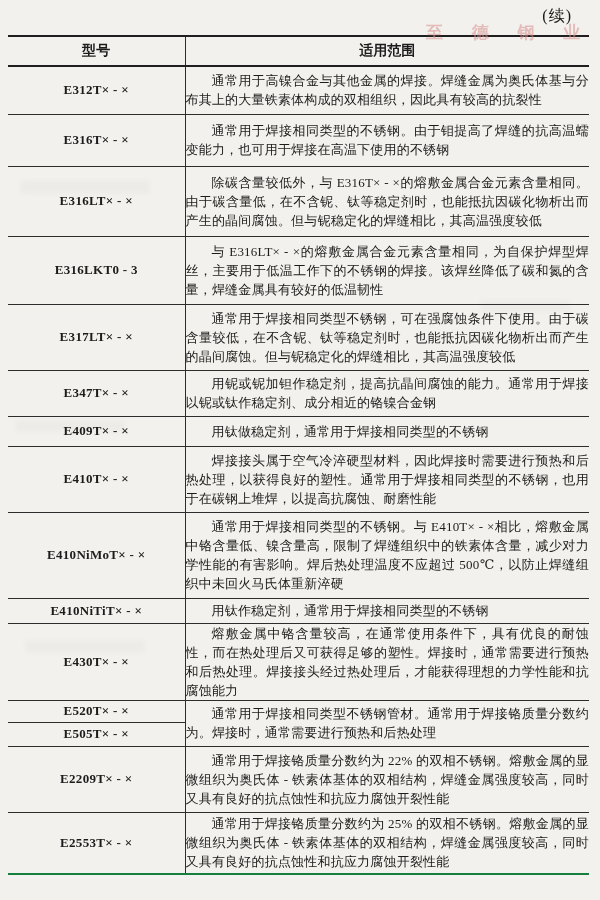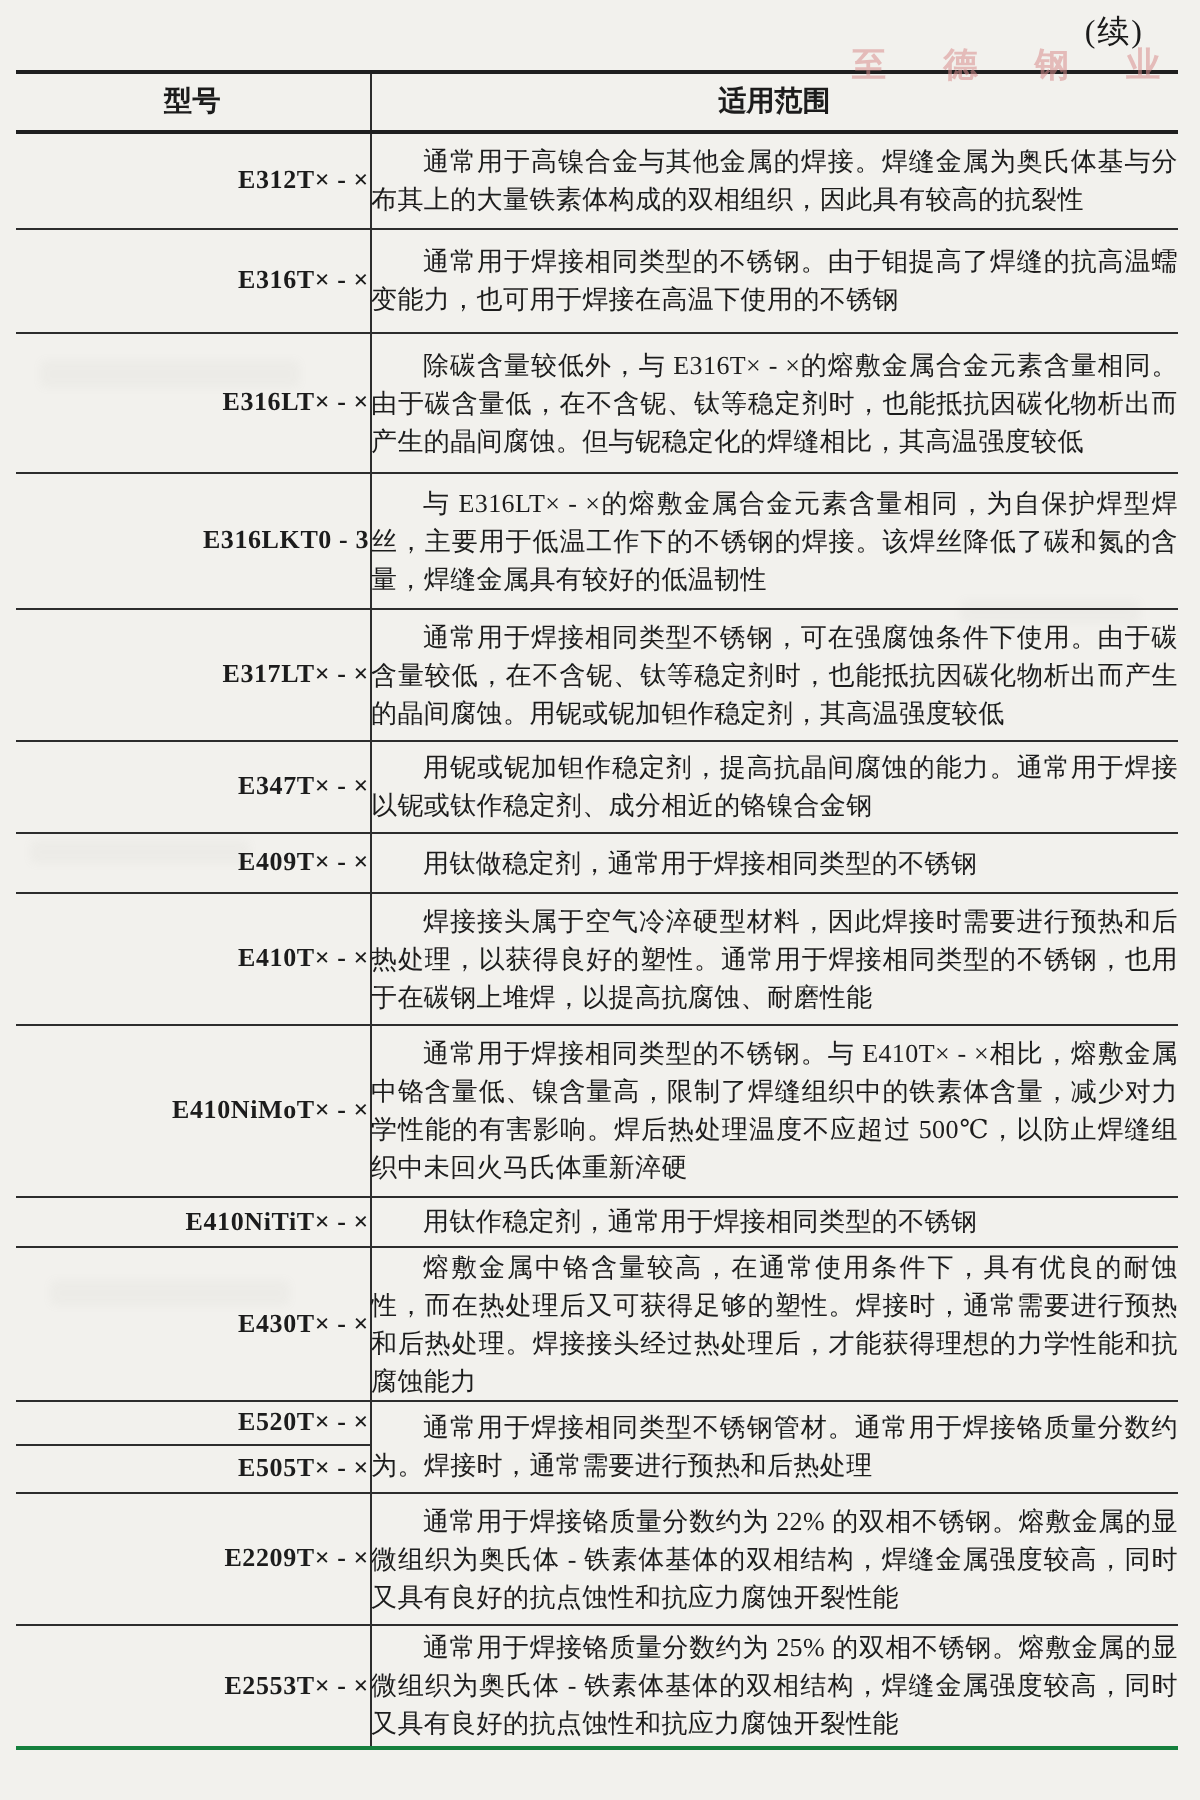--- a/index.html
+++ b/index.html
@@ -67,21 +67,21 @@
     padding: 0;
   }
   table.spec thead th {
     height: 28px;
     font-size: 14px;
     font-weight: bold;
     text-align: center;
     border-bottom: 2px solid #1f1f1f;
   }
   td.model, th.model {
-    text-align: right;
+    text-align: center;
     border-right: 1px solid #2d2d2d;
     font-size: 13px;
     font-weight: bold;
     letter-spacing: 0.3px;
   }
   td.desc {
     padding: 2px 8px 2px 7px;
   }
   td.desc p {
     margin: 0;
@@ -155,21 +155,21 @@
         </tr>
         <tr>
           <td class="model">E316LKT0 - 3</td>
           <td class="desc">
             <p>与 E316LT× - ×的熔敷金属合金元素含量相同，为自保护焊型焊丝，主要用于低温工作下的不锈钢的焊接。该焊丝降低了碳和氮的含量，焊缝金属具有较好的低温韧性</p>
           </td>
         </tr>
         <tr>
           <td class="model">E317LT× - ×</td>
           <td class="desc">
-            <p>通常用于焊接相同类型不锈钢，可在强腐蚀条件下使用。由于碳含量较低，在不含铌、钛等稳定剂时，也能抵抗因碳化物析出而产生的晶间腐蚀。用铌或铌加钽作稳定剂，其高温强度较低</p>
+            <p>通常用于焊接相同类型不锈钢，可在强腐蚀条件下使用。由于碳含量较低，在不含铌、钛等稳定剂时，也能抵抗因碳化物析出而产生的晶间腐蚀。但与铌稳定化的焊缝相比，其高温强度较低</p>
           </td>
         </tr>
         <tr>
           <td class="model">E347T× - ×</td>
           <td class="desc">
             <p>用铌或铌加钽作稳定剂，提高抗晶间腐蚀的能力。通常用于焊接以铌或钛作稳定剂、成分相近的铬镍合金钢</p>
           </td>
         </tr>
         <tr>
           <td class="model">E409T× - ×</td>

